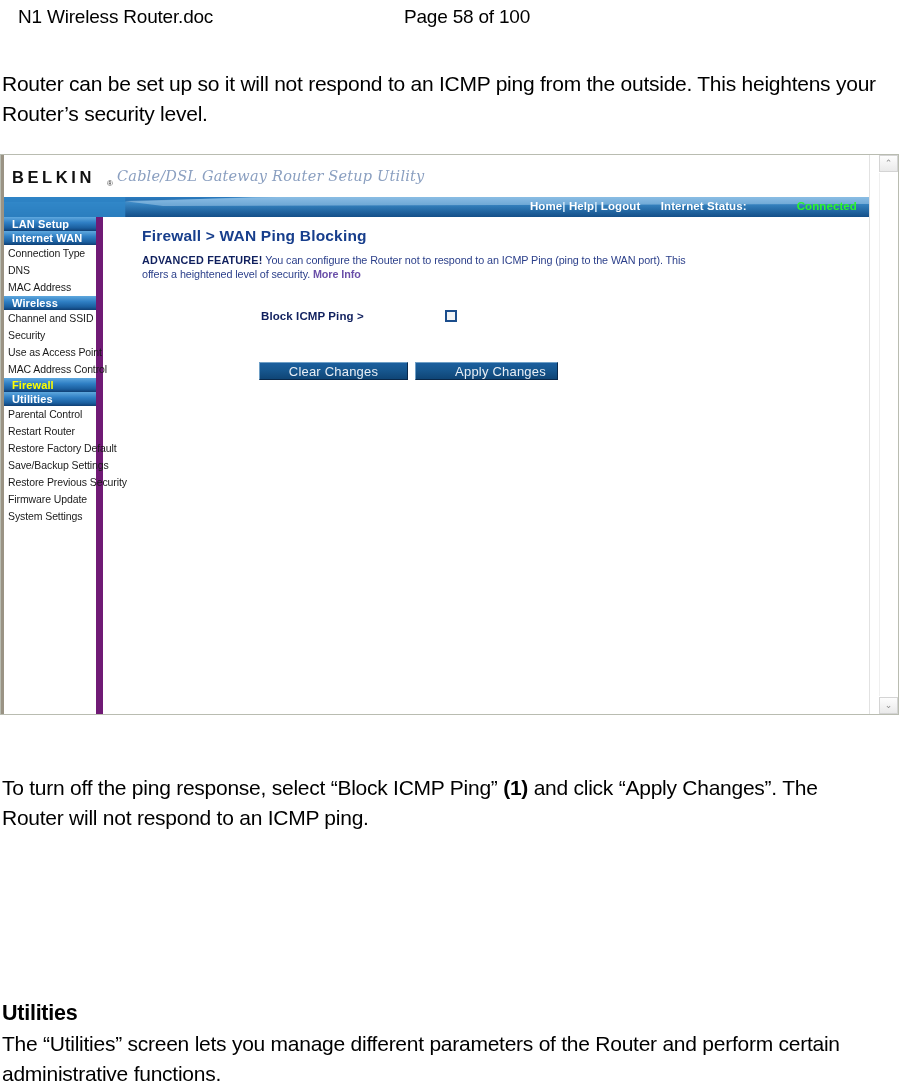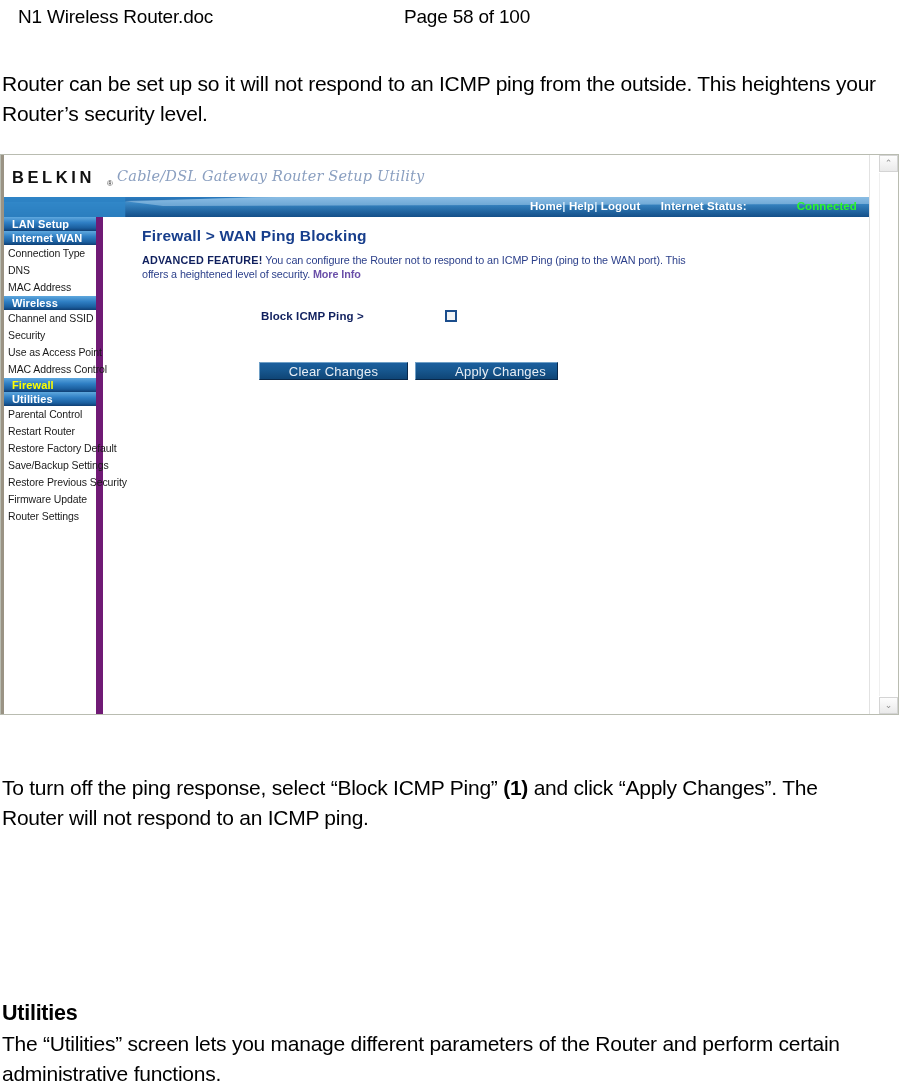--- a/index.html
+++ b/index.html
@@ -393,21 +393,21 @@
       </div>
       <div class="sb-section active-sec">Firewall</div>
       <div class="sb-section">Utilities</div>
       <div>
         <div class="sb-item">Parental Control</div>
         <div class="sb-item">Restart Router</div>
         <div class="sb-item">Restore Factory Default</div>
         <div class="sb-item">Save/Backup Settings</div>
         <div class="sb-item">Restore Previous Security</div>
         <div class="sb-item">Firmware Update</div>
-        <div class="sb-item">Router Settings</div>
+        <div class="sb-item">System Settings</div>
       </div>
     </div>
 
   <div class="content">
     <div class="pane-title">Firewall &gt; WAN Ping Blocking</div>
 
     <div class="pane-desc">
       <span class="adv">ADVANCED FEATURE!</span><span> You can configure the Router not to respond to an ICMP Ping (ping to the WAN port). This offers a heightened level of security. </span><span class="moreinfo">More Info</span>
     </div>
 

